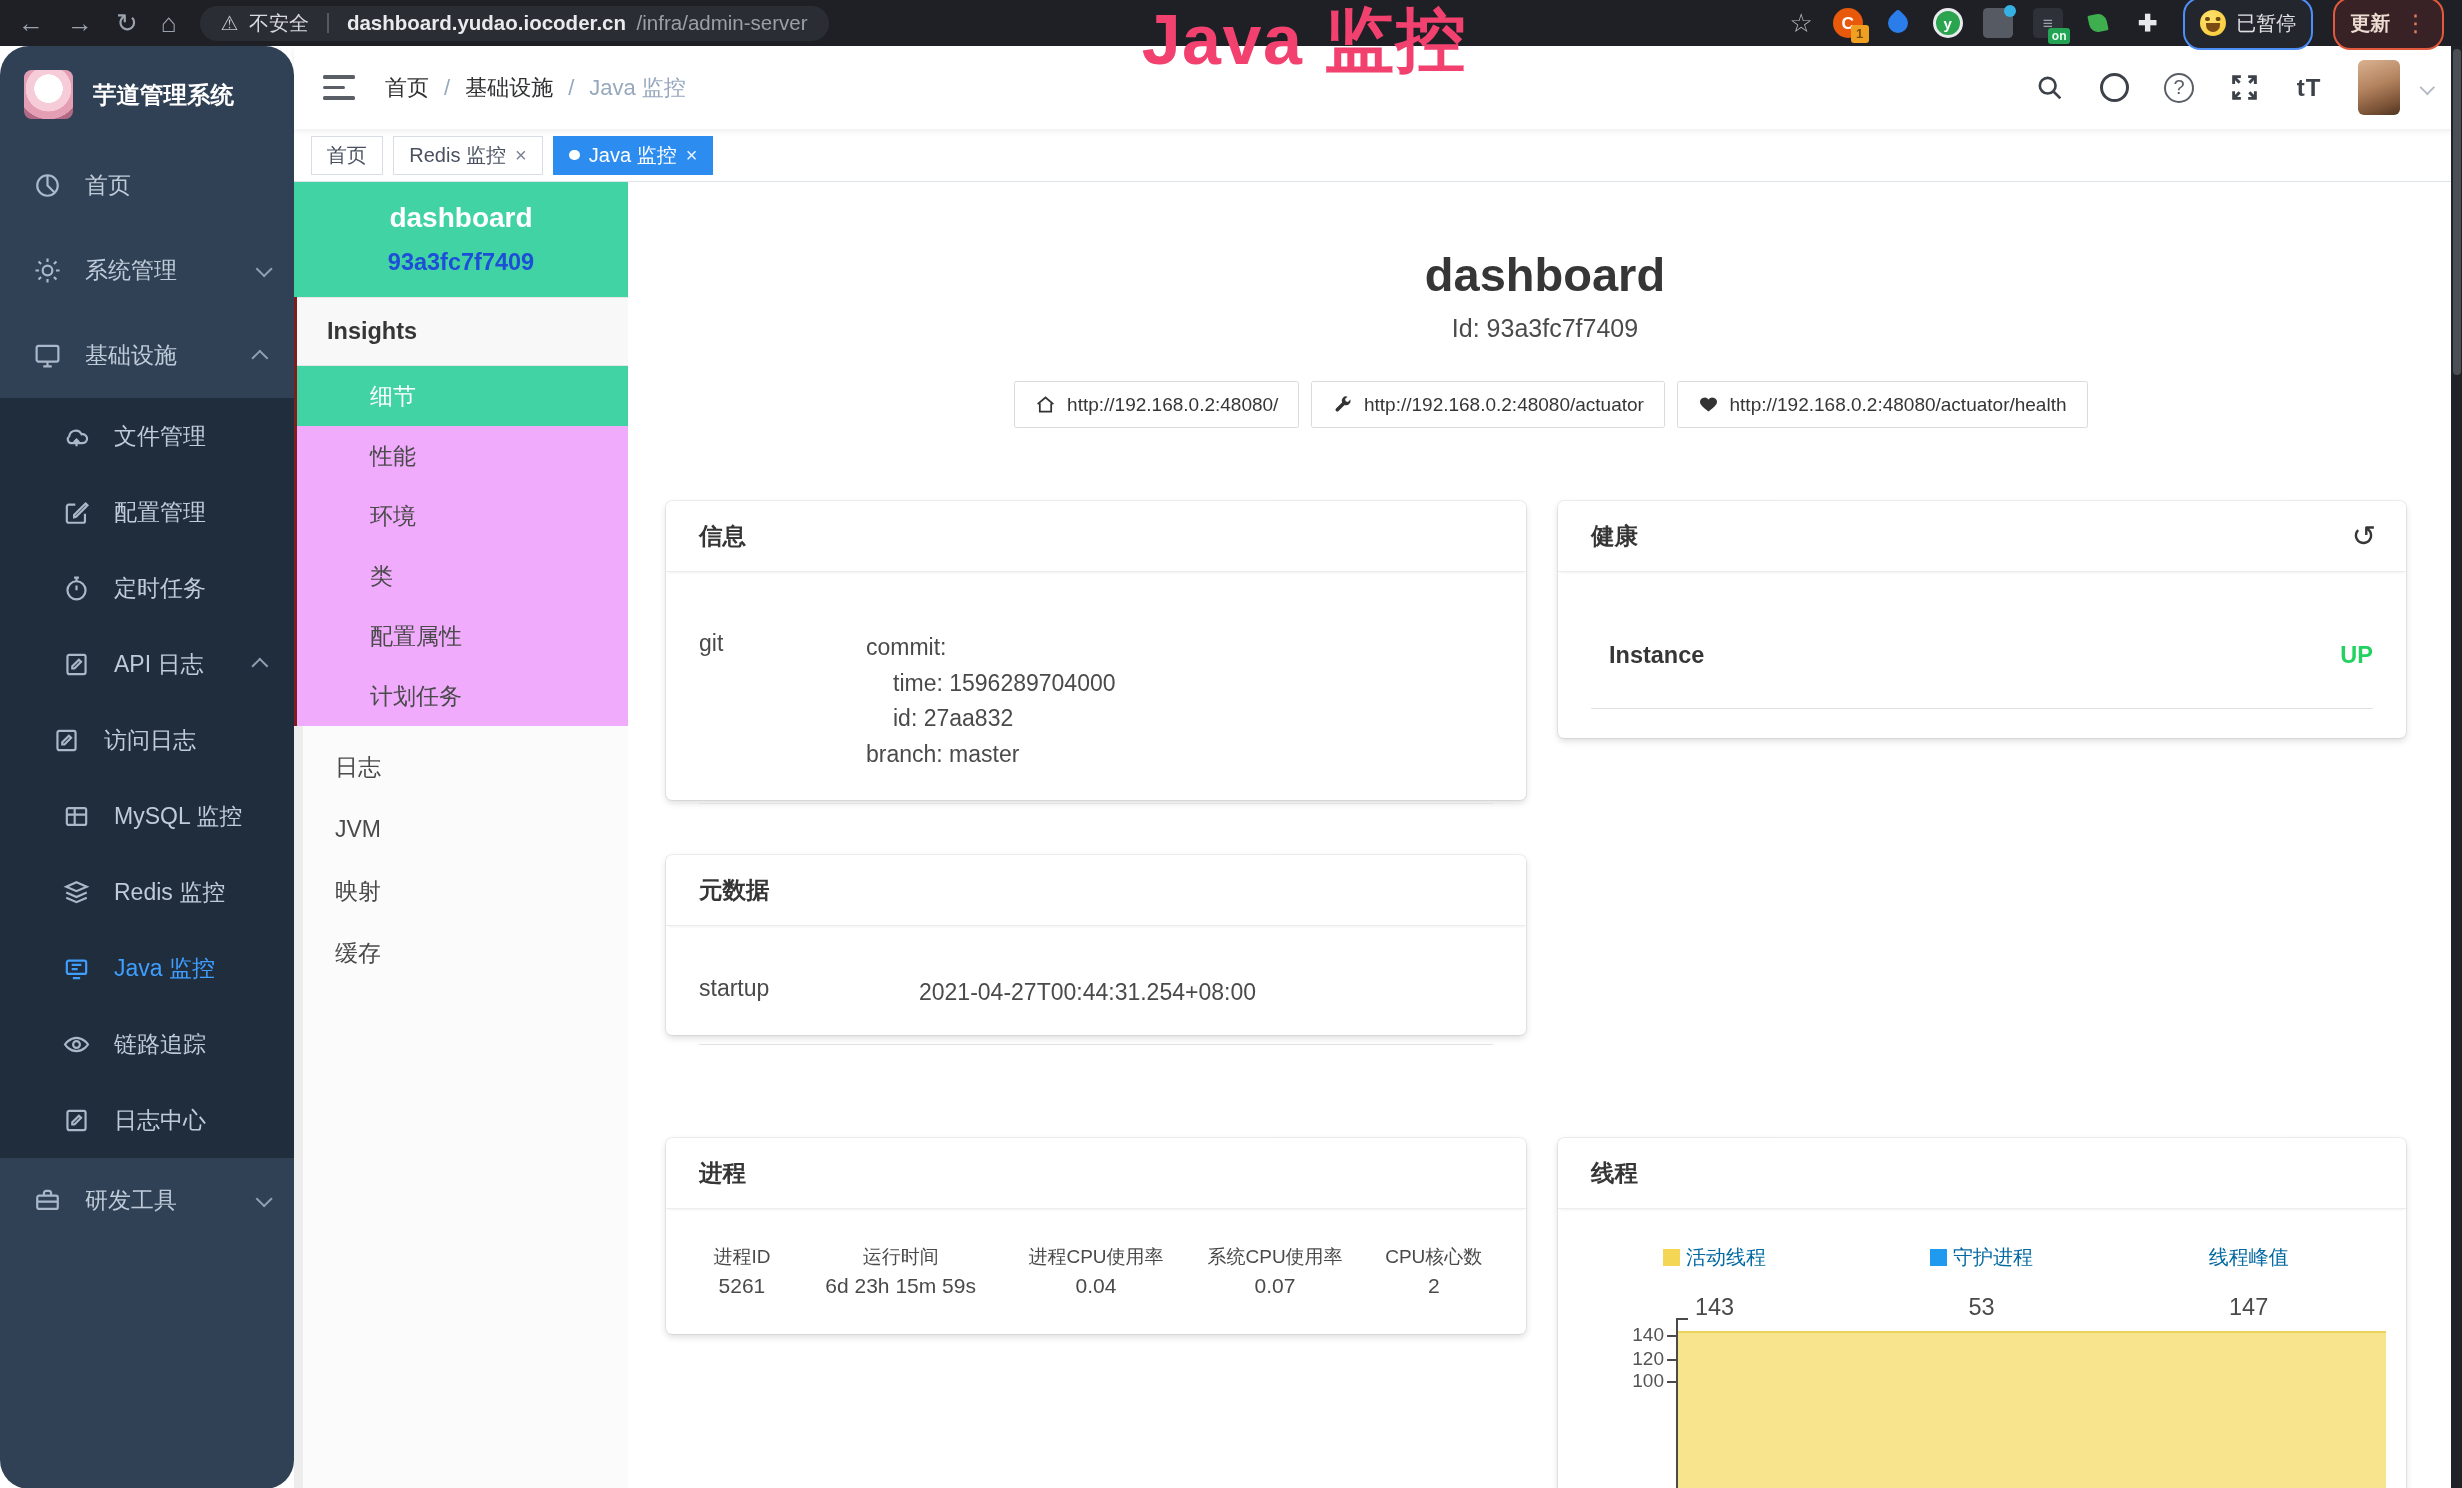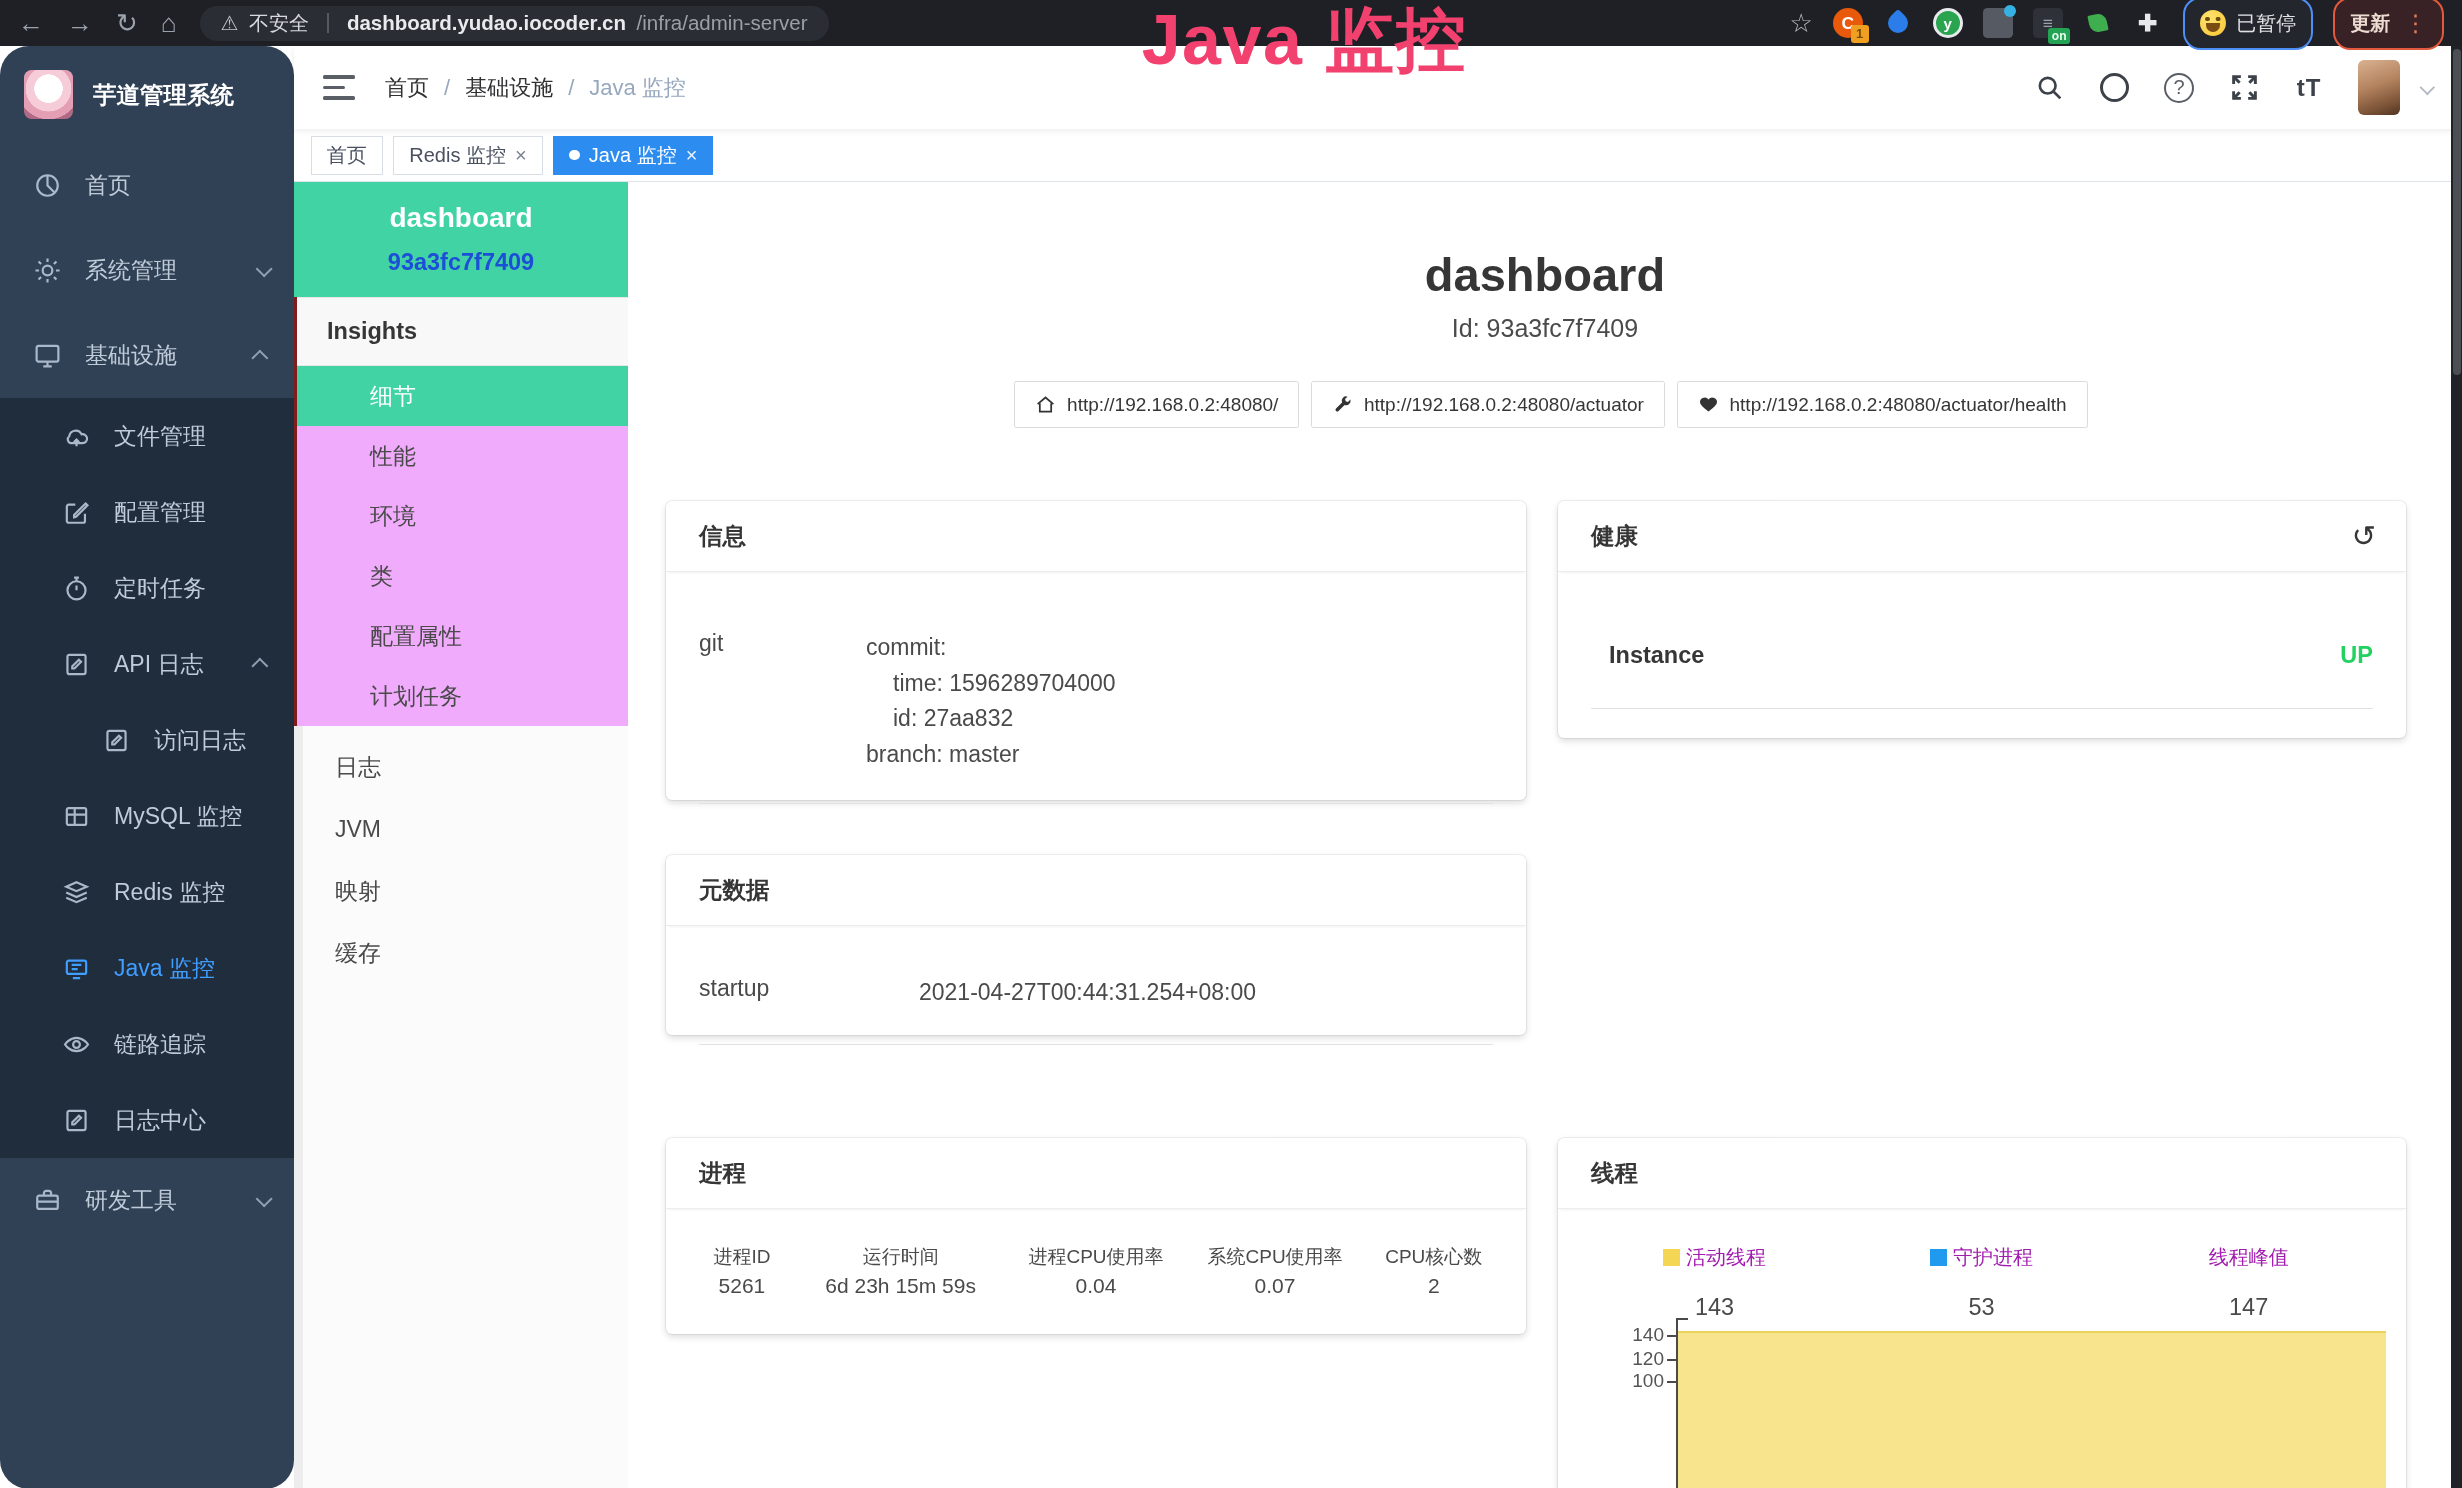--- a/index.html
+++ b/index.html
@@ -54,21 +54,21 @@
   .logo-row { height:97px; display:flex; align-items:center; gap:20px; padding-left:24px; flex:none; }
   .logo-avatar { width:49px; height:49px; border-radius:7.6px; flex:none;
     background: radial-gradient(circle at 50% 38%, #ffffff 0 36%, #f6ccd8 37% 58%, #e59fb5 59% 78%, #b06a86 79%); }
   .logo-title { color:#fff; font-weight:bold; font-size:23.5px; white-space:nowrap; }
   .menu { flex:1; overflow:hidden; }
   .m-item { height:85px; display:flex; align-items:center; padding:0 26px 0 33px; gap:23px; cursor:pointer; }
   .m-item .mi { width:29px; height:29px; flex:none; color:#aab8c9; }
   .m-item .lab { flex:1; white-space:nowrap; }
   .sub { background:#1f2d3d; }
   .sub .m-item { height:76px; padding-left:62px; }
-  .sub .m-item.lv3 { padding-left:102px; }
+  .sub .m-item.lv3 { padding-left:52px; }
   .active-blue, .active-blue .mi { color:#409eff; }
   .chev { width:12px; height:12px; border:solid #8fa0b3; border-width:0 2.3px 2.3px 0; transform:rotate(45deg) translateY(-3px); }
   .chev.up { transform:rotate(-135deg) translateY(-3px); }
 
   
   .main-col { flex:1; display:flex; flex-direction:column; min-width:0; }
   .app-header { height:83px; background:#fff; display:flex; align-items:center; padding:0 29px;
     box-shadow:0 1.5px 6px rgba(0,21,41,.08); position:relative; z-index:6; flex:none; }
   .hamburger { width:32px; display:flex; flex-direction:column; gap:6.8px; cursor:pointer; }
   .hamburger i { display:block; height:3.8px; background:#5a5e66; border-radius:1.5px; }
@@ -153,21 +153,21 @@
   #card-meta .kv .k { width:220px; }
   #card-meta .rule { margin-top:33px; }
   #card-process .card-b { padding:35px 23px 0; }
   .prow { display:flex; text-align:center; }
   .prow > div { font-size:19px; color:#4a4a4a; }
   .prow.vals > div { font-size:21px; margin-top:4px; }
   .pc0{width:13%;} .pc1{width:26%;} .pc2{width:22%;} .pc3{width:22%;} .pc4{width:17%;}
   #card-threads .card-b { padding:35px 23px 0; }
   .legend-row { display:flex; }
   .legend-col { width:33.3%; display:flex; flex-direction:column; align-items:center; }
-  .legend-lab { display:flex; align-items:center; gap:6px; font-size:20px; color:#a21caf; }
+  .legend-lab { display:flex; align-items:center; gap:6px; font-size:20px; color:#0369a1; }
   .sq { width:16.7px; height:16.7px; flex:none; }
   .sq-yellow { background:#f5d554; }
   .sq-blue { background:#1f9aef; }
   .legend-val { font-size:23.5px; color:#4a4a4a; margin-top:23px; }
 
   .chart { position:absolute; left:33px; right:15px; top:178px; bottom:-15px; }
   .yl { position:absolute; width:73px; text-align:right; font-size:19px; color:#555; }
   .yl.t140 { top:8.3px; } .yl.t120 { top:32px; } .yl.t100 { top:54px; }
   .plot { position:absolute; left:85px; right:0; top:1.5px; bottom:0; border-left:2.3px solid #4a4a4a; }
   .plot::before { content:""; position:absolute; left:-2.3px; top:0; width:12px; height:2.3px; background:#4a4a4a; }

